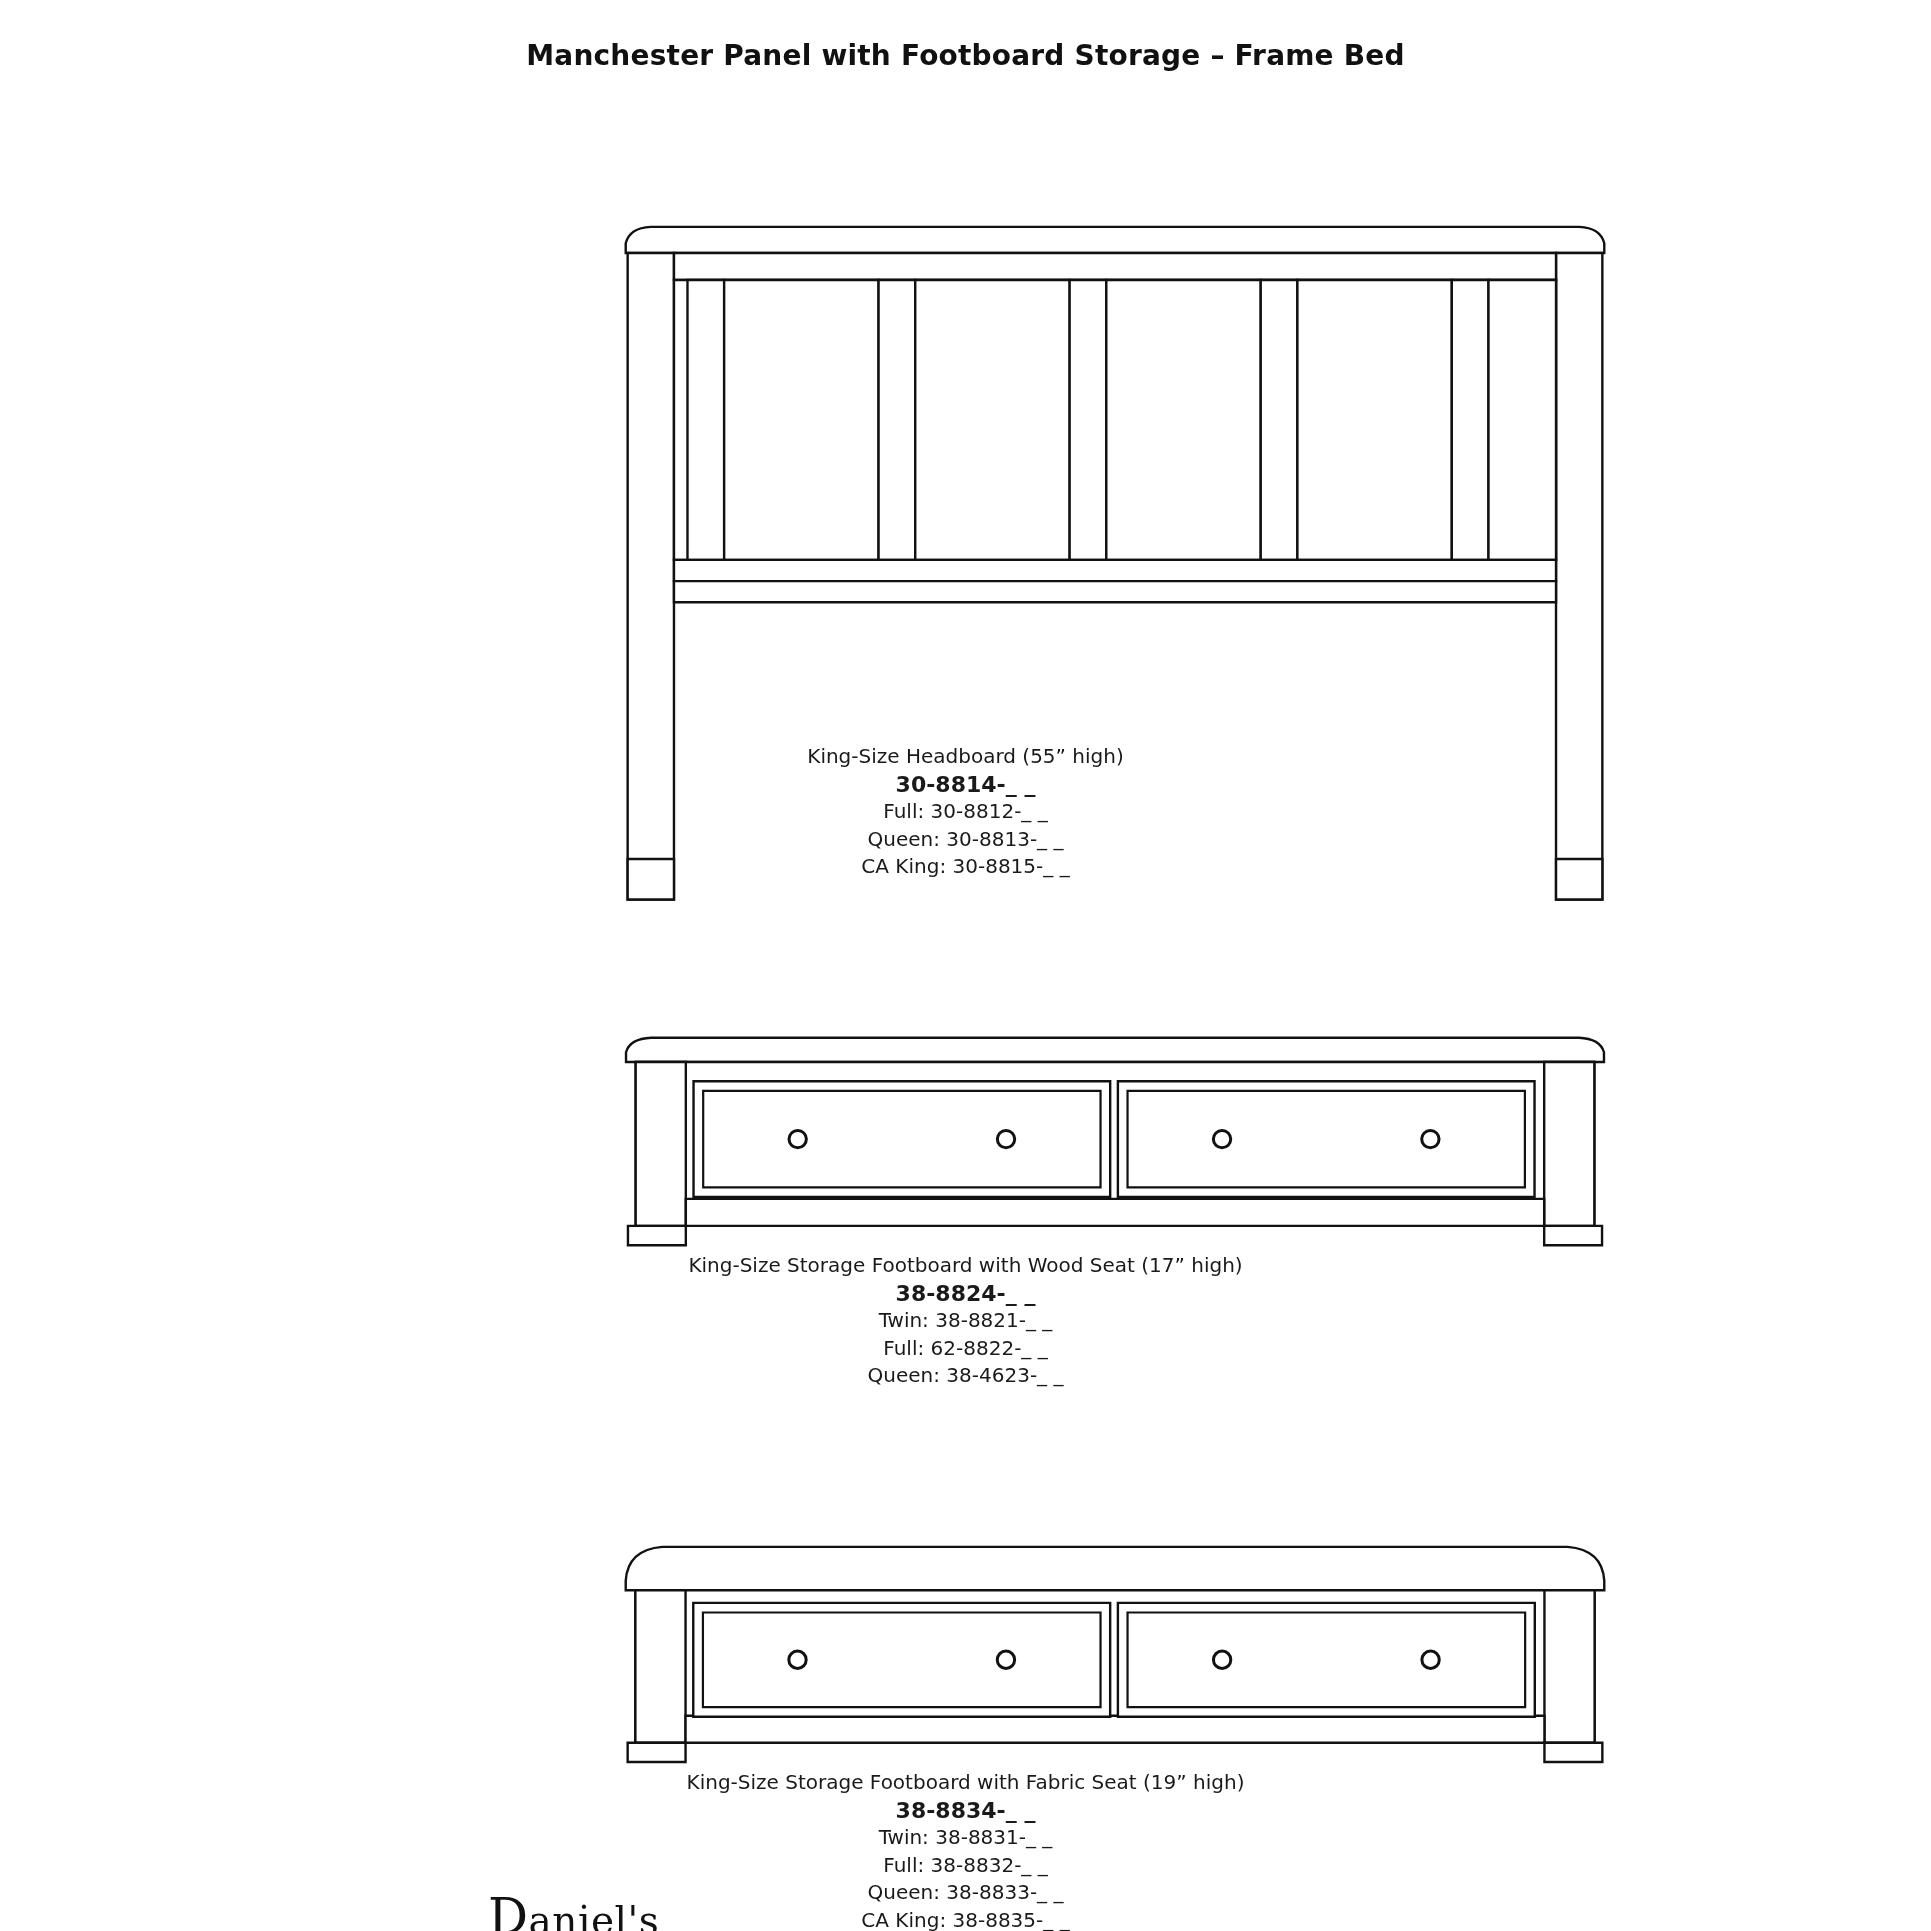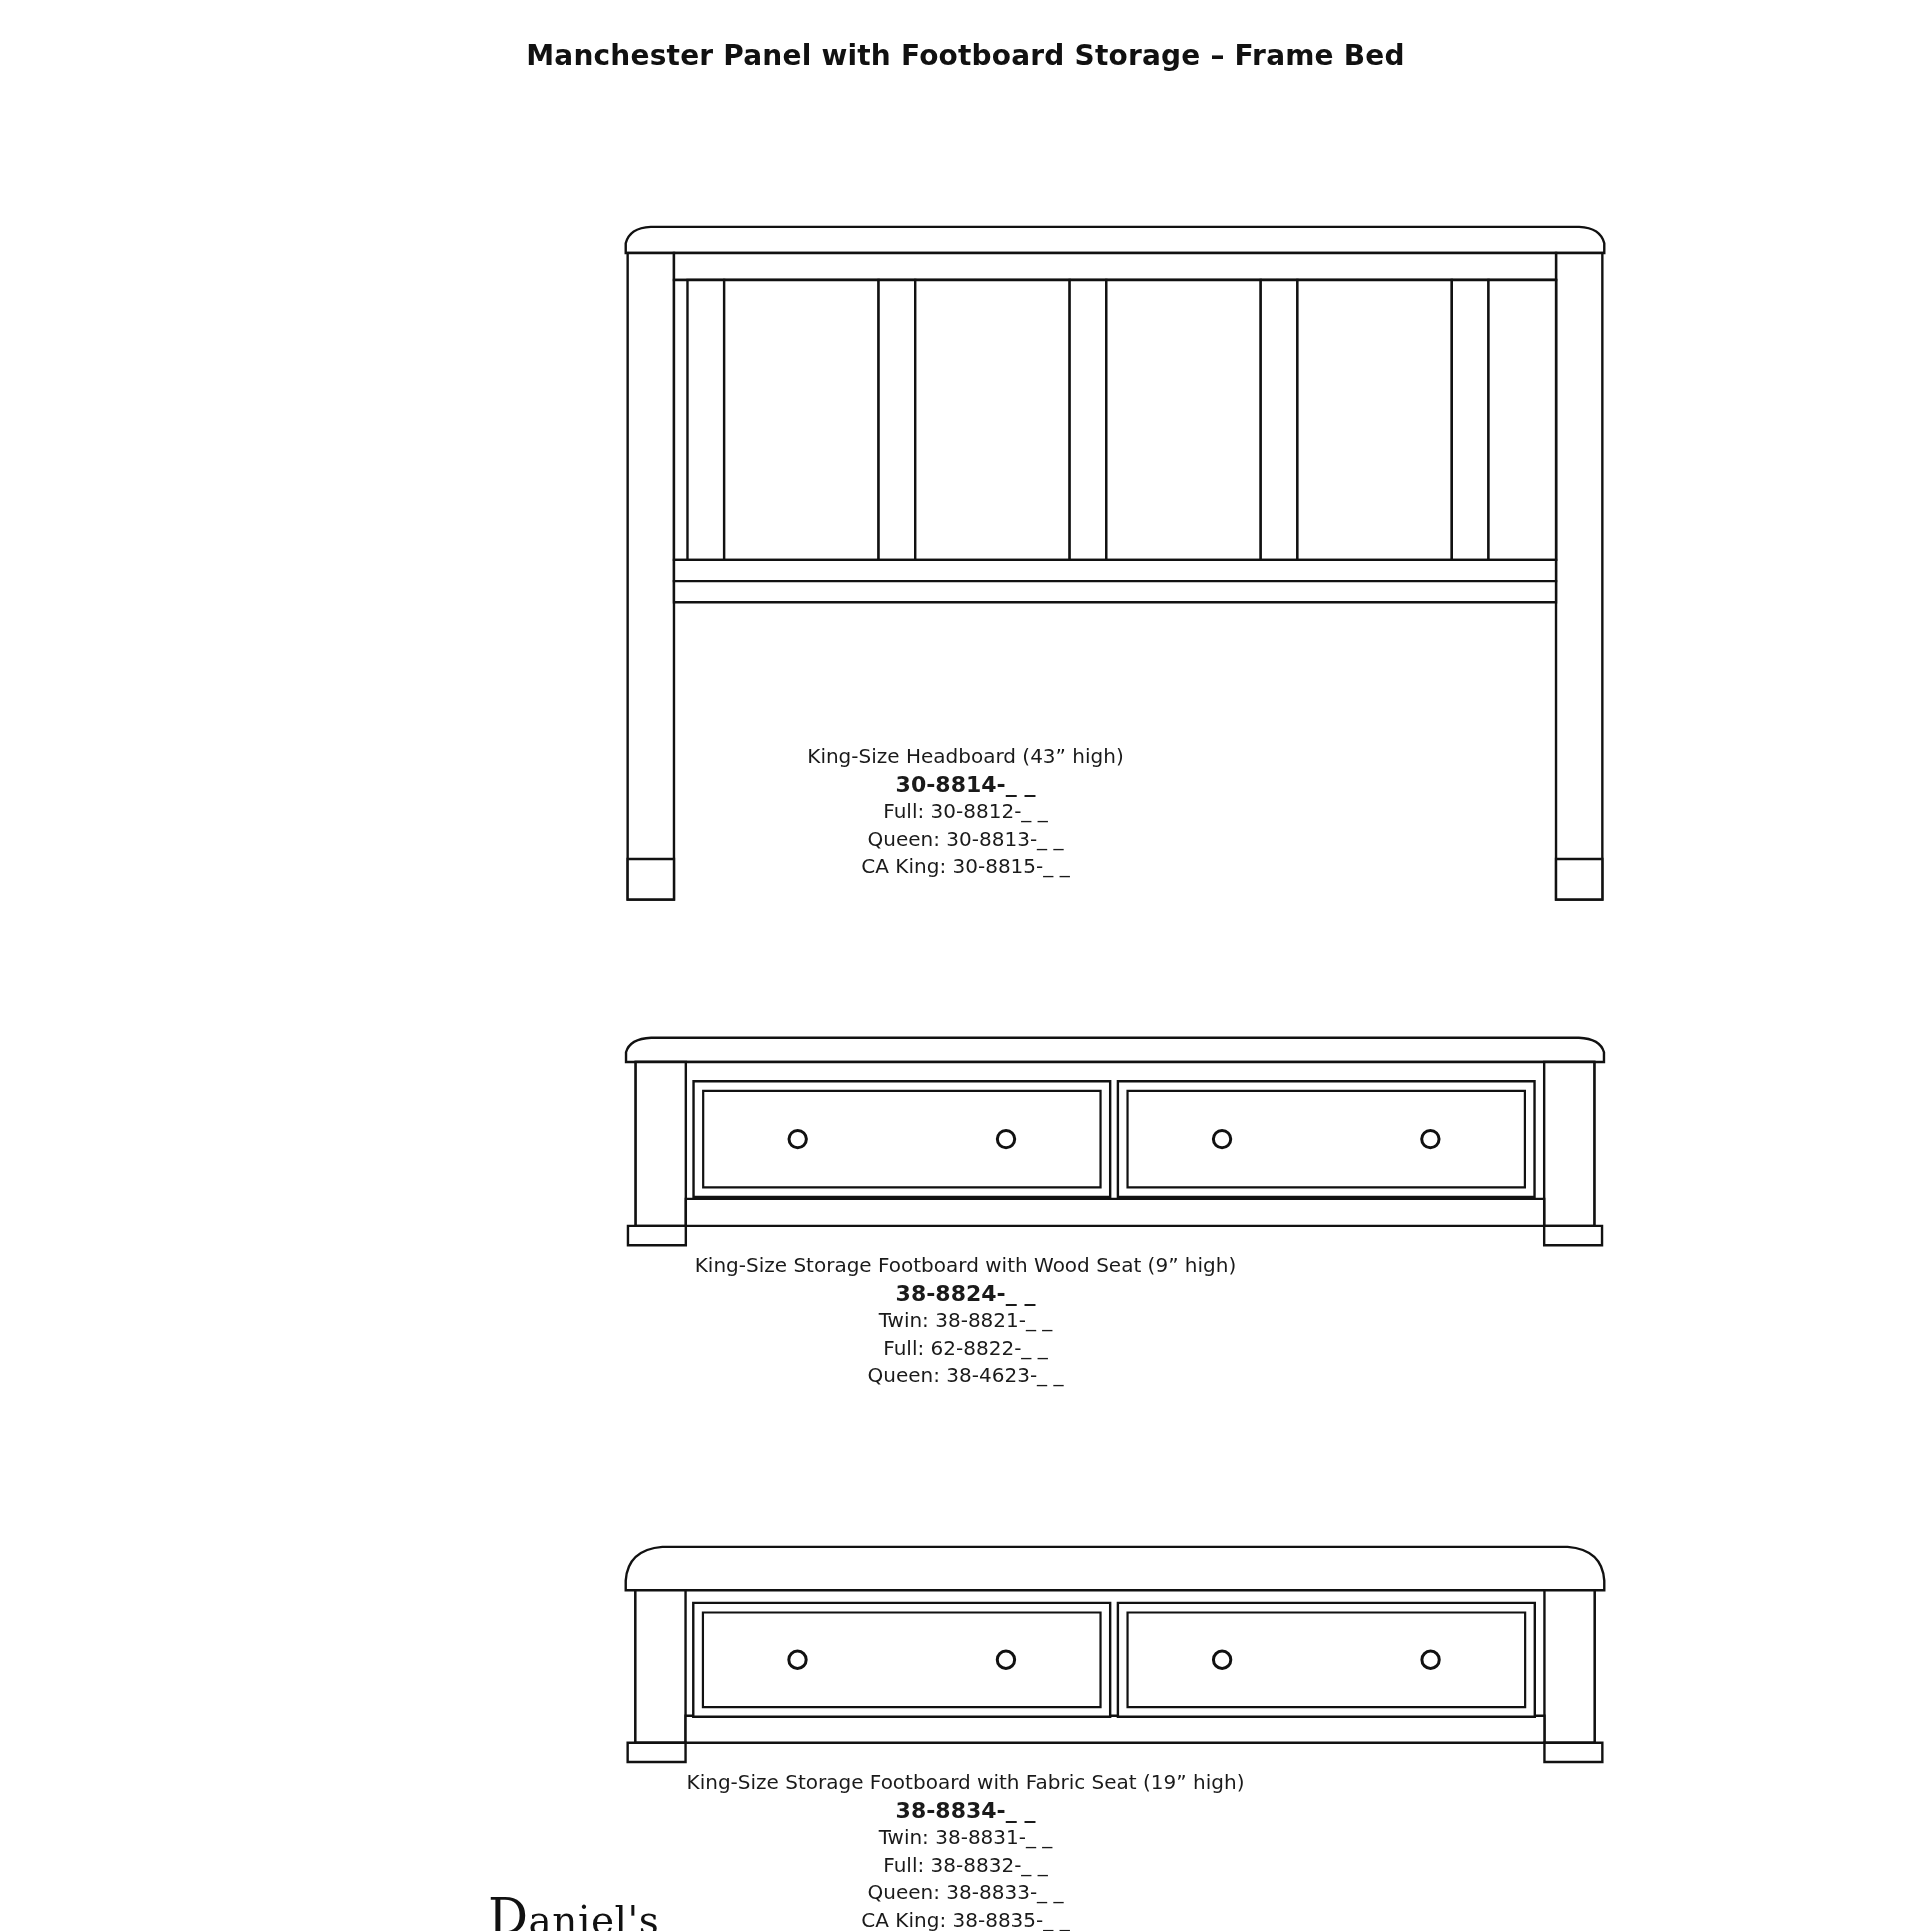--- a/index.html
+++ b/index.html
@@ -125,21 +125,21 @@
     <rect class="ln" x="902" y="60" width="70" height="290"></rect>
 
     <rect class="ln" x="58" y="350" width="914" height="22"></rect>
     <rect class="ln" x="58" y="372" width="914" height="22"></rect>
 
     <rect class="ln" x="10" y="660" width="48" height="42"></rect>
     <rect class="ln" x="972" y="660" width="48" height="42"></rect>
   </svg>
 
   <div class="caption" style="left:531px; top:743px;">
-    <div>King-Size Headboard (43” high)</div>
+    <div>King-Size Headboard (55” high)</div>
     <div class="main-code">30-8814-_ _</div>
     <div>Full: 30-8812-_ _</div>
     <div>Queen: 30-8813-_ _</div>
     <div>CA King: 30-8815-_ _</div>
   </div>
 
   <svg class="art" style="left:618px; top:1033px; width:994px; height:217px;" viewBox="0 0 1030 225" xmlns="http://www.w3.org/2000/svg">
 
     <path class="ln" d="M 8 20 Q 12 6 34 5 L 996 5 Q 1018 6 1022 20 L 1022 30 L 8 30 Z"></path>
 
@@ -159,21 +159,21 @@
     <circle class="knob" cx="186" cy="110" r="9"></circle>
     <circle class="knob" cx="402" cy="110" r="9"></circle>
 
     <rect class="ln" x="518" y="50" width="432" height="120"></rect>
     <rect class="ln-thin" x="528" y="60" width="412" height="100"></rect>
     <circle class="knob" cx="626" cy="110" r="9"></circle>
     <circle class="knob" cx="842" cy="110" r="9"></circle>
   </svg>
 
   <div class="caption" style="left:531px; top:1252px;">
-    <div>King-Size Storage Footboard with Wood Seat (9” high)</div>
+    <div>King-Size Storage Footboard with Wood Seat (17” high)</div>
     <div class="main-code">38-8824-_ _</div>
     <div>Twin: 38-8821-_ _</div>
     <div>Full: 62-8822-_ _</div>
     <div>Queen: 38-4623-_ _</div>
   </div>
 
   <svg class="art" style="left:618px; top:1540px; width:994px; height:227px;" viewBox="0 0 1030 235" xmlns="http://www.w3.org/2000/svg">
 
     <path class="ln" d="M 8 42 Q 10 10 46 7 L 984 7 Q 1020 10 1022 42 L 1022 52 L 8 52 Z"></path>
 

